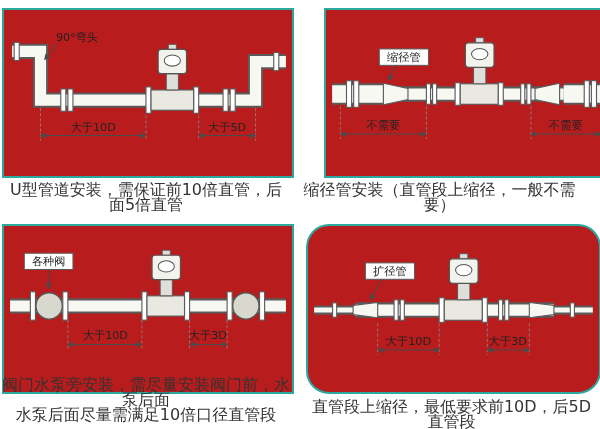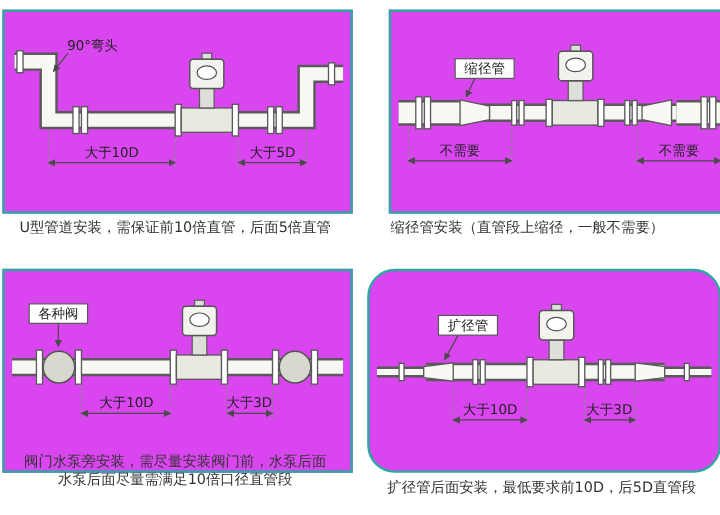--- a/index.html
+++ b/index.html
@@ -1,20 +1,20 @@
 <!DOCTYPE html>
 <html><head>
 <meta charset="utf-8">
 <style>
   html,body{margin:0;padding:0;background:#ffffff;}
   body{font-family:"DejaVu Sans","Liberation Sans",sans-serif;}
   .stage{position:relative;width:600px;height:429px;background:#ffffff;overflow:hidden;}
-  .panel-box{position:absolute;background:#d946ef;border:2px solid #2ba9a1;}
+  .panel-box{position:absolute;background:#b91c1c;border:2px solid #2ba9a1;}
   .panel-box svg{display:block;width:100%;height:100%;}
-  .caption{position:absolute;text-align:center;font-size:12px;color:#333333;line-height:15px;}
+  .caption{position:absolute;text-align:center;font-size:16px;color:#333333;line-height:15px;}
   .pipe-outline{stroke:#5a5a5a;fill:none;}
   .pipe-fill{stroke:#f8f8f3;fill:none;}
   .flange{fill:#ffffff;stroke:#5a5a5a;stroke-width:1.1;}
   .meter-body{fill:#e9e9e1;stroke:#5a5a5a;stroke-width:1.1;}
   .neck{fill:#dededa;stroke:#5a5a5a;stroke-width:1;}
   .transmitter{fill:#f3f3ee;stroke:#555555;stroke-width:1.2;}
   .display{fill:#ffffff;stroke:#555555;stroke-width:1;}
   .cone{fill:#f8f8f3;stroke:#5a5a5a;stroke-width:1.1;}
   .valve-ball{fill:#d8d8cf;stroke:#555555;stroke-width:1.3;}
   .dim-line{stroke:#4a4a4a;stroke-width:1;}
@@ -233,15 +233,15 @@
         <text class="lbl" x="98" y="116" text-anchor="middle">大于10D</text>
       </g>
       <g>
         <line class="tick" x1="175" y1="95" x2="175" y2="126"></line>
         <line class="tick" x1="216" y1="95" x2="216" y2="126"></line>
         <line class="dim-line" x1="175" y1="121" x2="216" y2="121" marker-start="url(#ar4)" marker-end="url(#ar4)"></line>
         <text class="lbl" x="195" y="116" text-anchor="middle">大于3D</text>
       </g>
     </svg>
   </div>
-  <div class="caption" style="left:306px;top:399px;width:291px;">扩径管后面安装，最低要求前10D，后5D直管段</div>
+  <div class="caption" style="left:306px;top:399px;width:291px;">直管段上缩径，最低要求前10D，后5D直管段</div>
 
 </div>
 
 </body></html>

